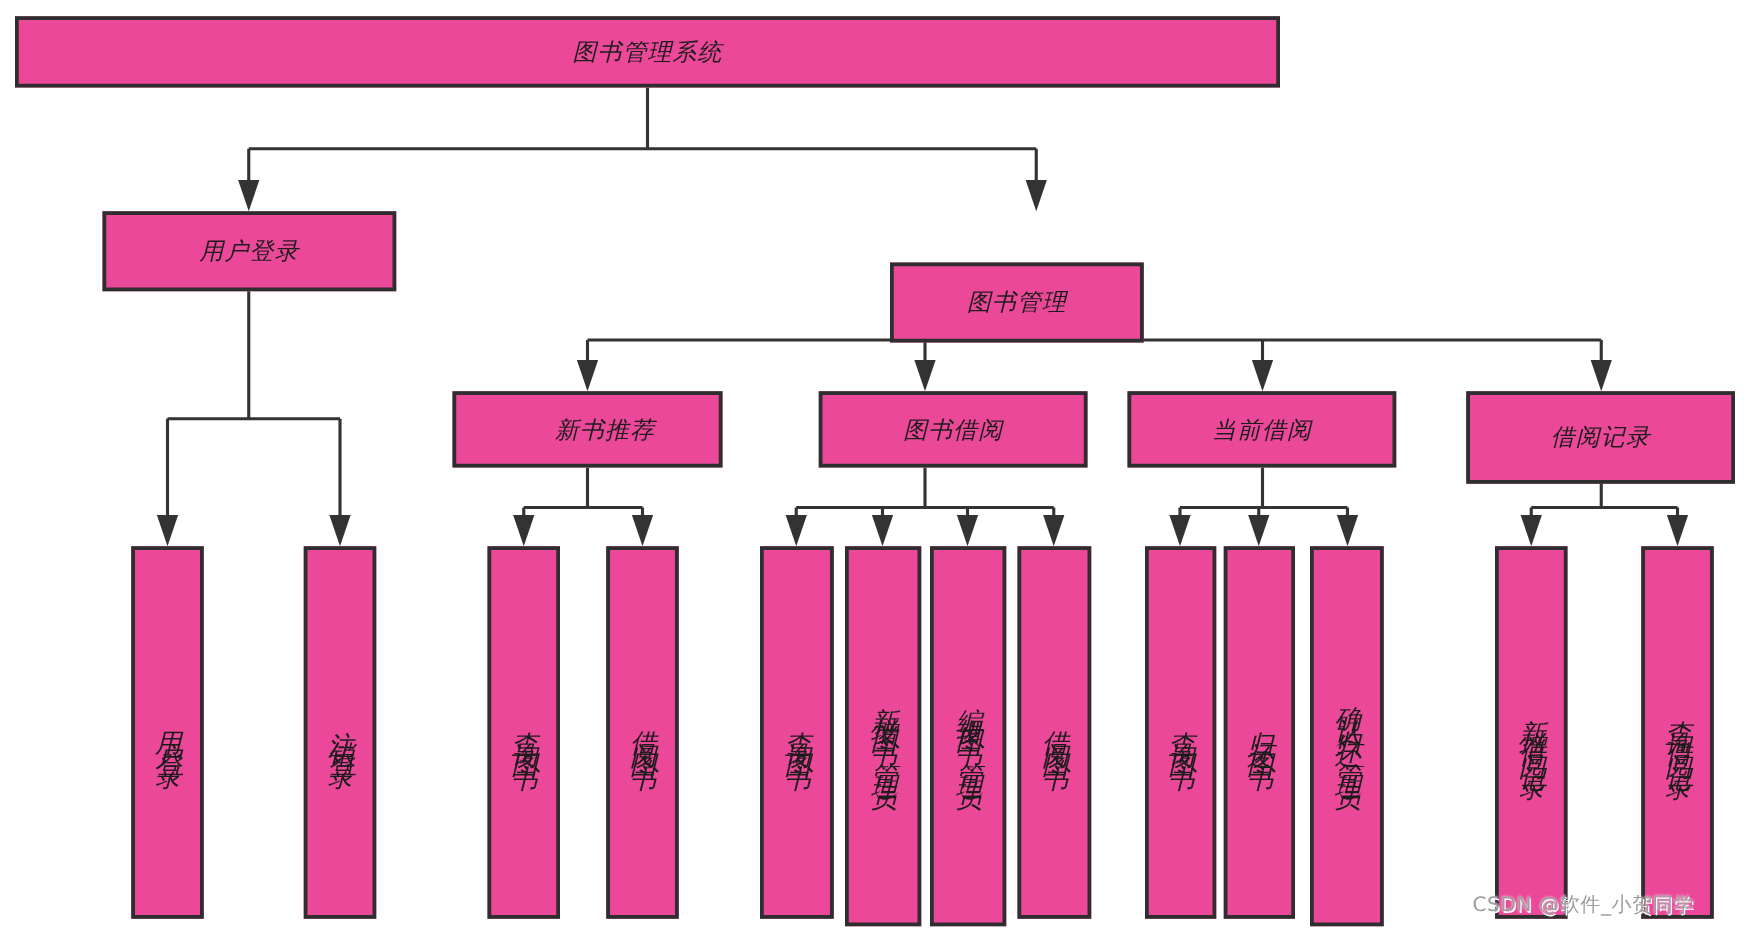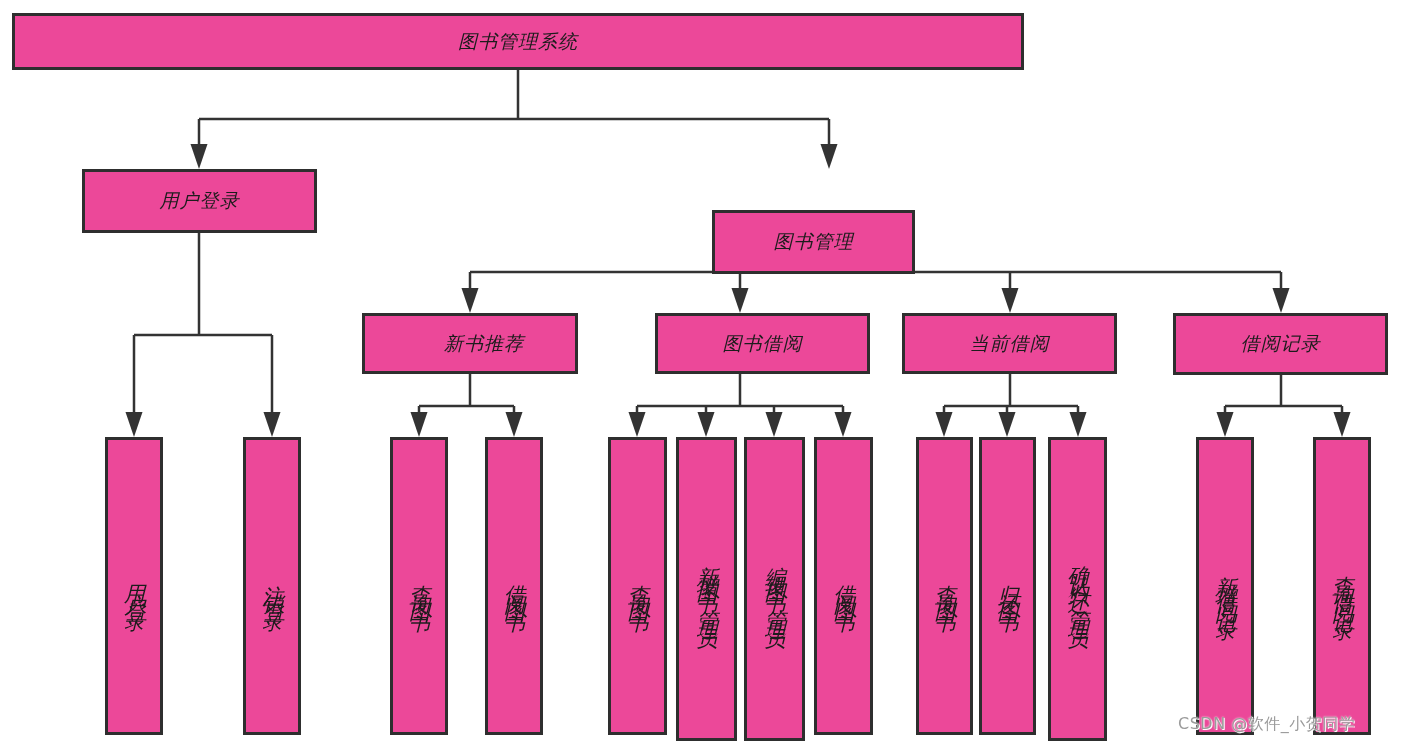--- a/index.html
+++ b/index.html
@@ -106,21 +106,21 @@
   </svg>
 
   <div class="box h-box" style="left:12px;top:13px;width:1012px;height:57px;">图书管理系统</div>
 
   <div class="box h-box" style="left:82px;top:169px;width:235px;height:64px;">用户登录</div>
   <div class="box h-box" style="left:712px;top:169px;width:203px;height:64px;margin-top:41px;">图书管理</div>
 
   <div class="box h-box" style="left:362px;top:313px;width:216px;height:61px;padding-left:28px;">新书推荐</div>
   <div class="box h-box" style="left:633px;top:313px;width:215px;height:61px;margin-left:22px;">图书借阅</div>
   <div class="box h-box" style="left:902px;top:313px;width:215px;height:61px;">当前借阅</div>
-  <div class="box h-box" style="left:1173px;top:313px;width:215px;height:62px;">借阅记录</div>
+  <div class="box h-box" style="left:1173px;top:313px;width:215px;height:74px;">借阅记录</div>
 
   <div class="box v-box" style="left:105px;top:437px;width:58px;height:298px;">用户登录</div>
   <div class="box v-box" style="left:243px;top:437px;width:58px;height:298px;">注销登录</div>
 
   <div class="box v-box" style="left:390px;top:437px;width:58px;height:298px;">查询图书</div>
   <div class="box v-box" style="left:485px;top:437px;width:58px;height:298px;">借阅图书</div>
 
   <div class="box v-box" style="left:608px;top:437px;width:59px;height:298px;">查询图书</div>
   <div class="box v-box" style="left:676px;top:437px;width:61px;height:304px;">新增图书（管理员）</div>
   <div class="box v-box" style="left:744px;top:437px;width:61px;height:304px;">编辑图书（管理员）</div>

